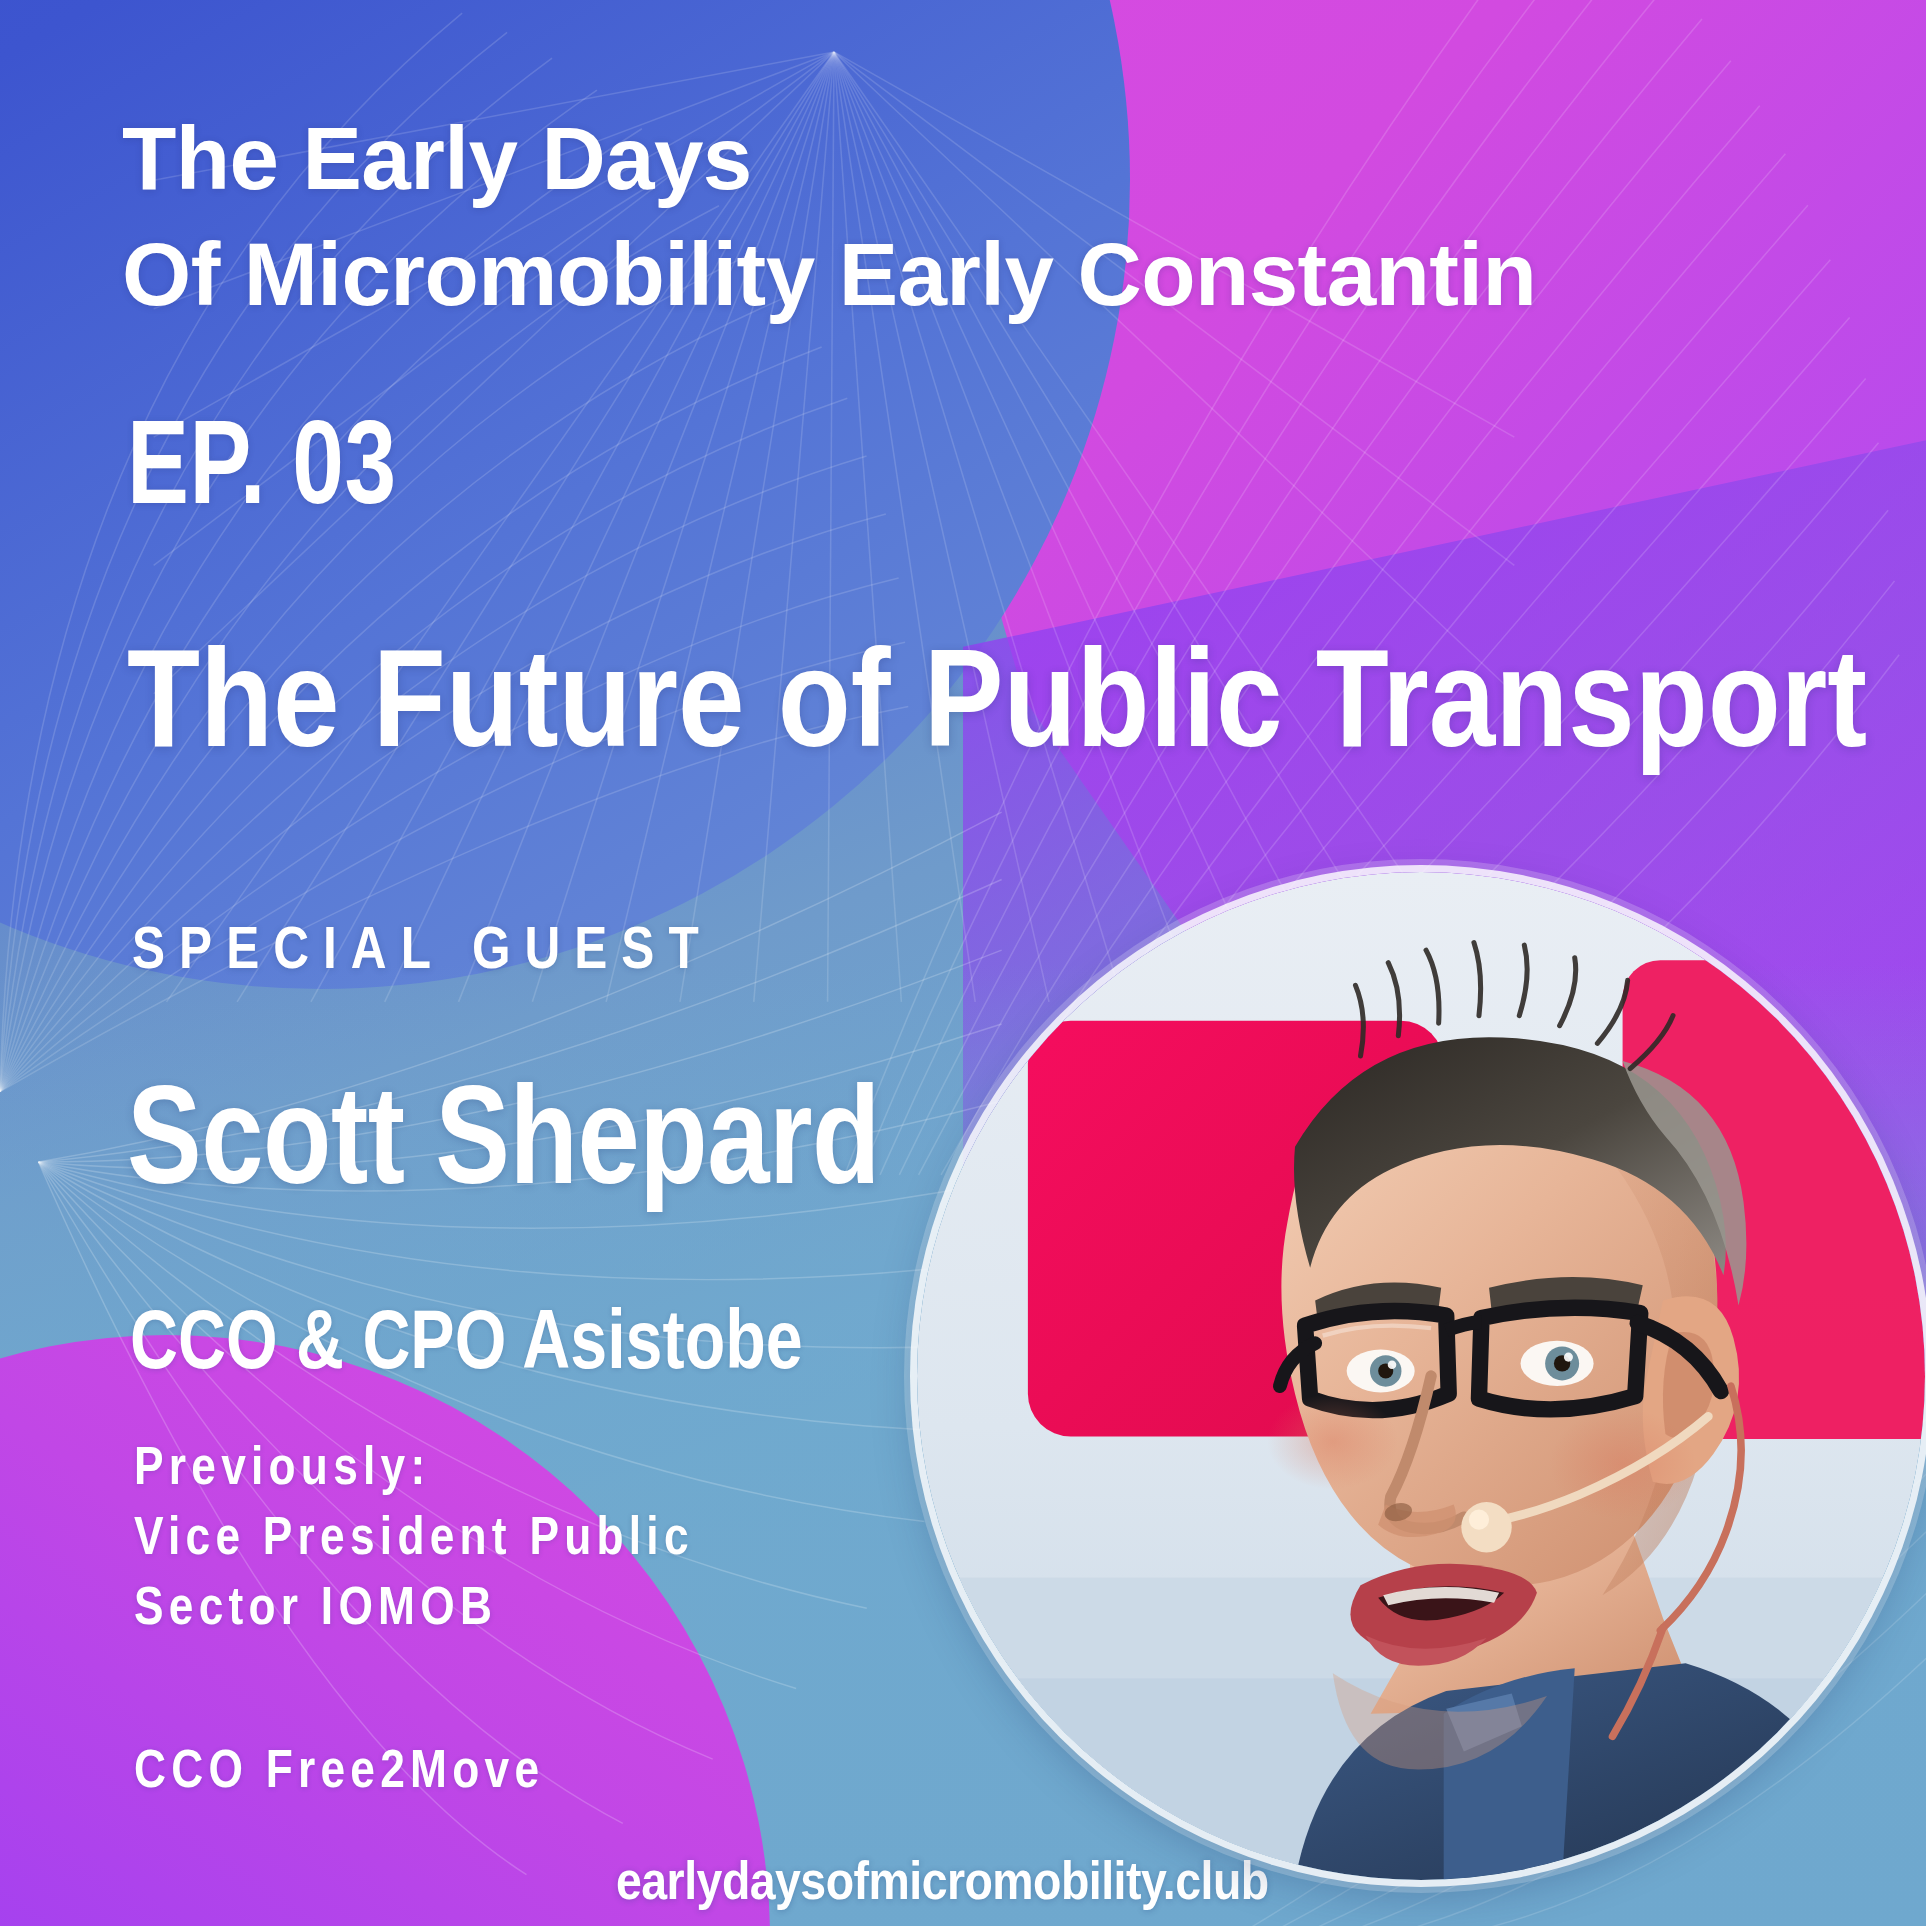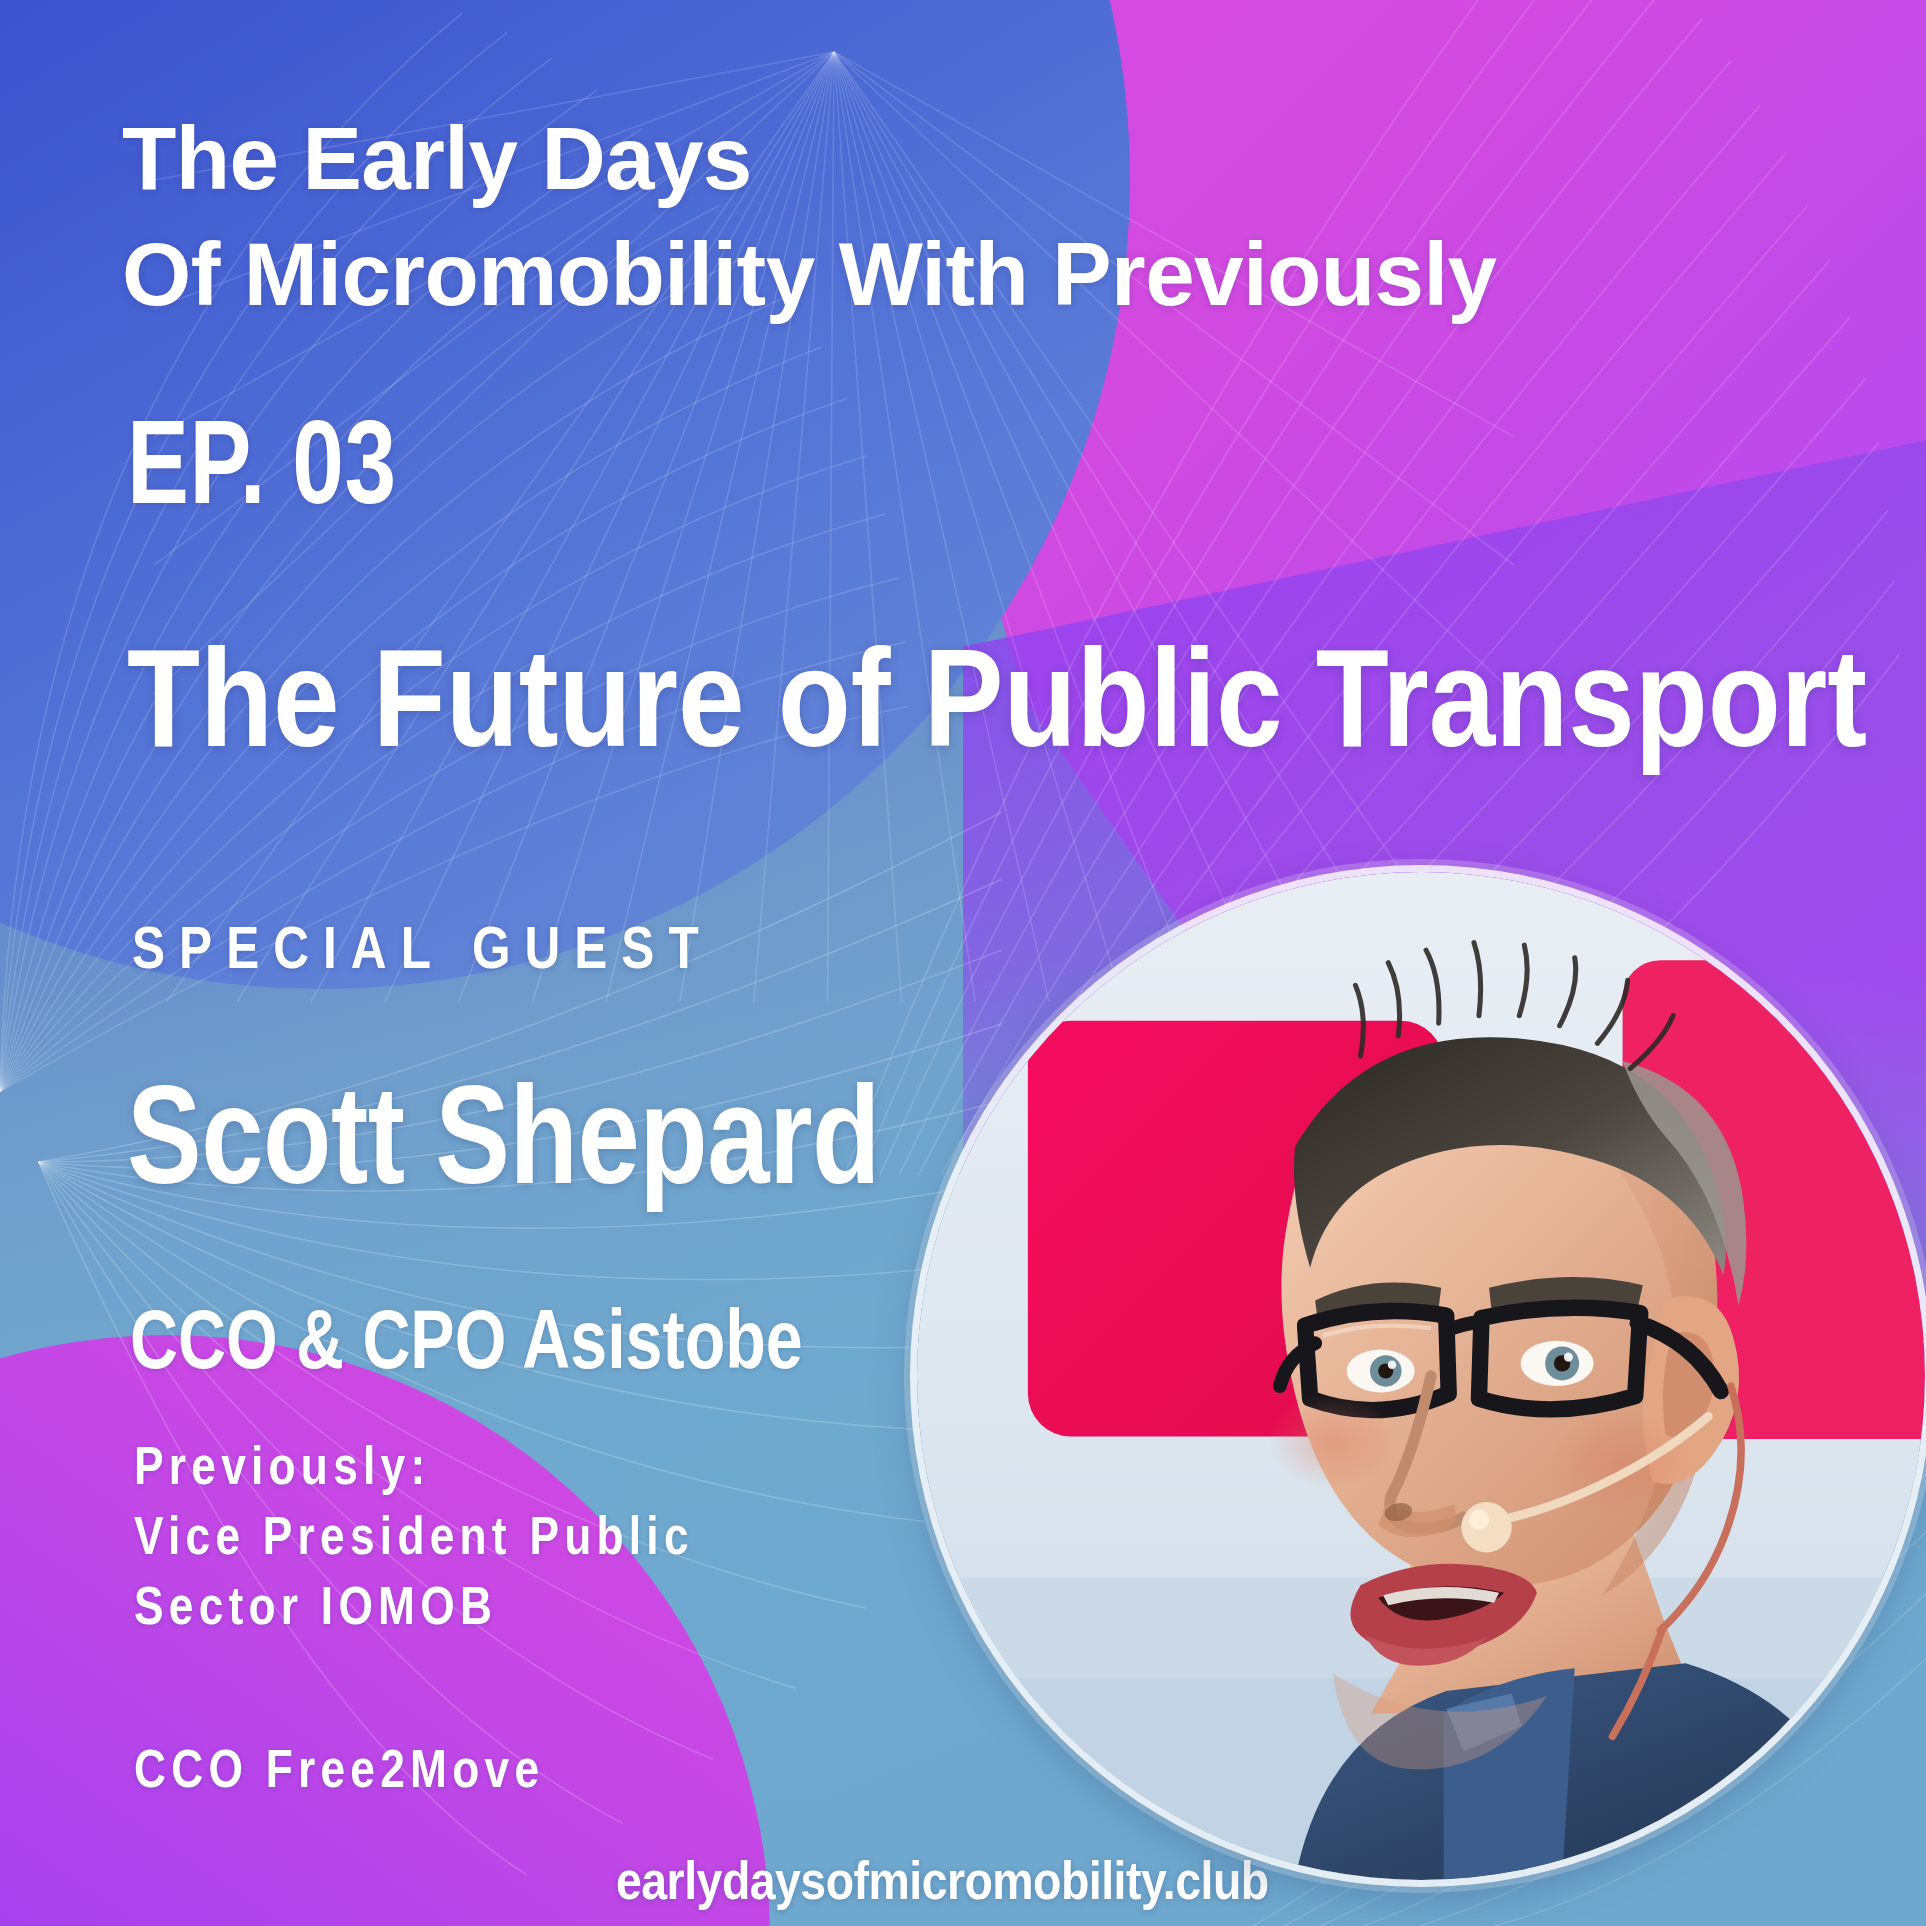--- a/index.html
+++ b/index.html
@@ -308,21 +308,21 @@
         <path d="M85 1380 Q 585 1185 1280 465"></path>
           <path d="M135 1380 Q 630 1235 1280 555"></path>
         <path d="M190 1380 Q 680 1290 1280 650"></path>
           <path d="M250 1380 Q 730 1350 1280 750"></path>
       </g>
     </svg>
   </div>
 
   <div class="txt show-title">
     <span>The Early Days</span>
-    <span class="l2">Of Micromobility With Previously</span>
+    <span class="l2">Of Micromobility Early Constantin</span>
   </div>
 
   <div class="txt episode-no">EP. 03</div>
 
   <div class="txt episode-title">The Future of Public Transport</div>
 
   <div class="txt guest-kicker">SPECIAL GUEST</div>
 
   <div class="txt guest-name">Scott Shepard</div>
 

